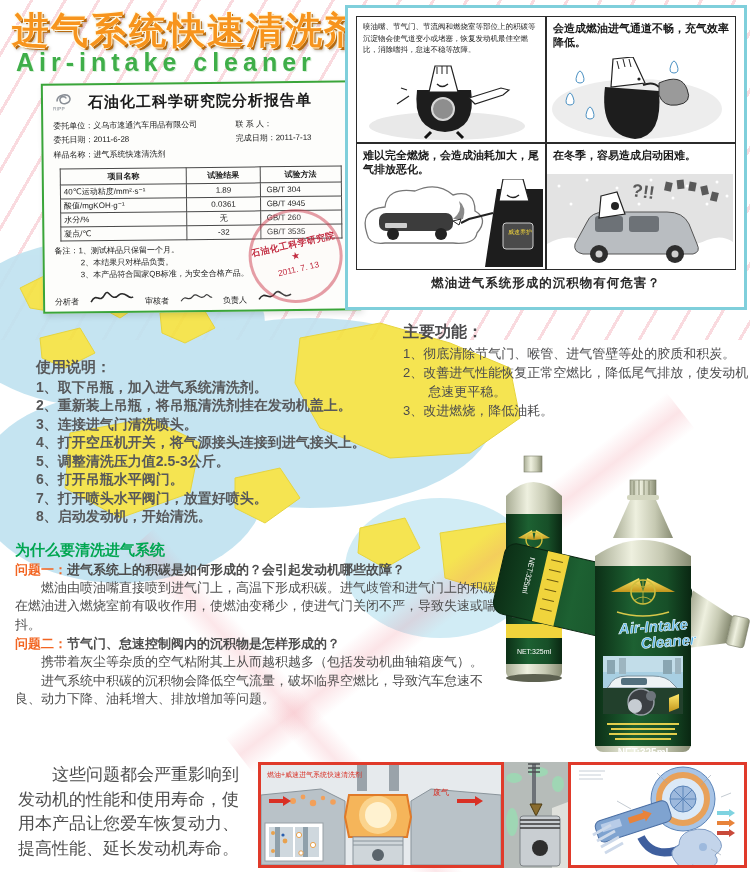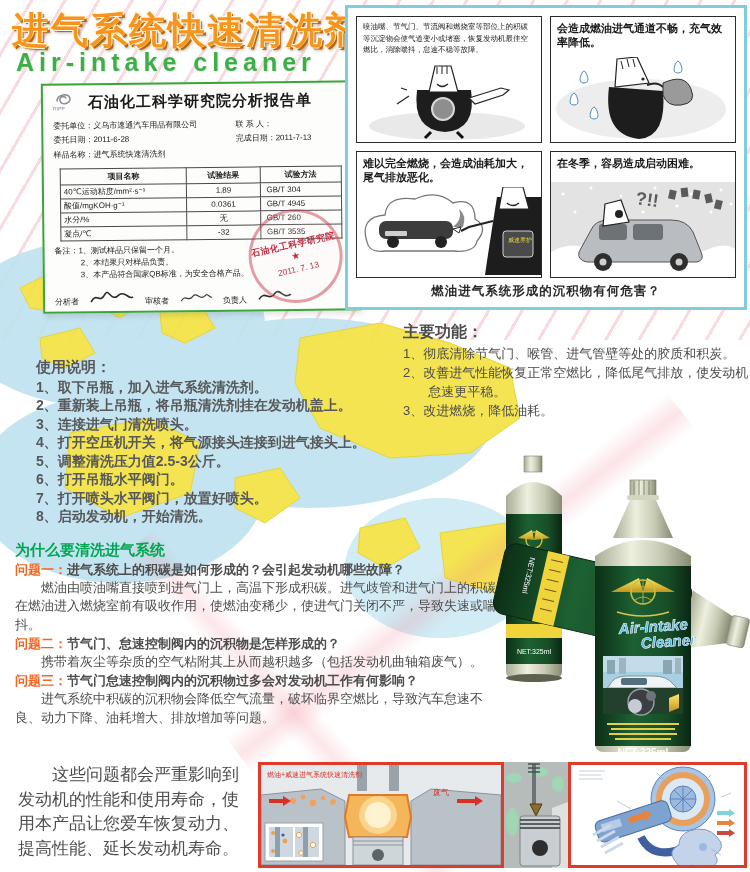--- a/index.html
+++ b/index.html
@@ -43,21 +43,21 @@
   .rsign svg{display:block;}
   #stamp{position:absolute;right:16px;top:126px;width:88px;height:88px;border-radius:50%;
     border:3px solid rgba(199,44,65,.45);transform:rotate(-12deg);display:flex;flex-direction:column;
     align-items:center;justify-content:center;color:#c22c41;background:rgba(255,235,238,.12);}
   #stamp .org{font-size:9px;font-weight:bold;letter-spacing:.5px;white-space:nowrap;}
   #stamp .star{font-size:10px;line-height:1;}
   #stamp .sdate{font-size:8.5px;margin-top:3px;}
   
   #comic{left:345px;top:5px;width:402px;height:305px;border:3px solid #7fcfdb;background:#fff;
     box-sizing:border-box;padding:8px 8px 2px;}
-  #comic .panels{display:grid;grid-template-columns:1fr 1fr;gap:8px;}
+  #comic .panels{display:grid;grid-template-columns:1fr 1fr;}
   .panel{position:relative;border:1px solid #2b2b2b;height:127px;box-sizing:border-box;
     padding:4px 6px;background:#fff;overflow:hidden;}
   .panel .ptxt{position:relative;z-index:2;color:#1a1a1a;}
   .panel .small{font-size:7.5px;line-height:1.55;}
   .panel .big{font-size:11px;font-weight:bold;line-height:1.3;}
   .panel svg{position:absolute;left:0;bottom:0;z-index:1;}
   #comic .ccaption{text-align:center;font-size:12.5px;font-weight:bold;color:#2a2a2a;
     letter-spacing:1px;margin-top:5px;}
   
   #functions{left:403px;top:322px;width:346px;}
@@ -303,23 +303,20 @@
   <div id="why" class="abs z">
     <div class="wh">为什么要清洗进气系统</div>
     <div class="qline">
       <span class="qlabel">问题一：</span><span class="qq">进气系统上的积碳是如何形成的？会引起发动机哪些故障？</span>
     </div>
     <p class="qa">燃油由喷油嘴直接喷到进气门上，高温下形成积碳。进气歧管和进气门上的积碳在燃油进入燃烧室前有吸收作用，使燃油变稀少，使进气门关闭不严，导致失速或喘抖。</p>
     <div class="qline">
       <span class="qlabel">问题二：</span><span class="qq">节气门、怠速控制阀内的沉积物是怎样形成的？</span>
     </div>
     <p class="qa">携带着灰尘等杂质的空气粘附其上从而越积越多（包括发动机曲轴箱废气）。</p>
-    <div class="qline">
-      <span class="qlabel">问题三：</span><span class="qq">节气门怠速控制阀内的沉积物过多会对发动机工作有何影响？</span>
-    </div>
     <p class="qa">进气系统中积碳的沉积物会降低空气流量，破坏临界空燃比，导致汽车怠速不良、动力下降、油耗增大、排放增加等问题。</p>
   </div>
   <div id="closing" class="abs z">这些问题都会严重影响到发动机的性能和使用寿命，使用本产品让您爱车恢复动力、提高性能、延长发动机寿命。</div>
 
   <svg id="bottles" class="abs" width="282" height="312" viewBox="0 0 282 312">
     <defs>
       <linearGradient id="metal" x1="0" y1="0" x2="1" y2="0">
         <stop offset="0" stop-color="#a9ad95"></stop>
           <stop offset=".38" stop-color="#eef0df"></stop>
         <stop offset=".7" stop-color="#c6c9b2"></stop>

